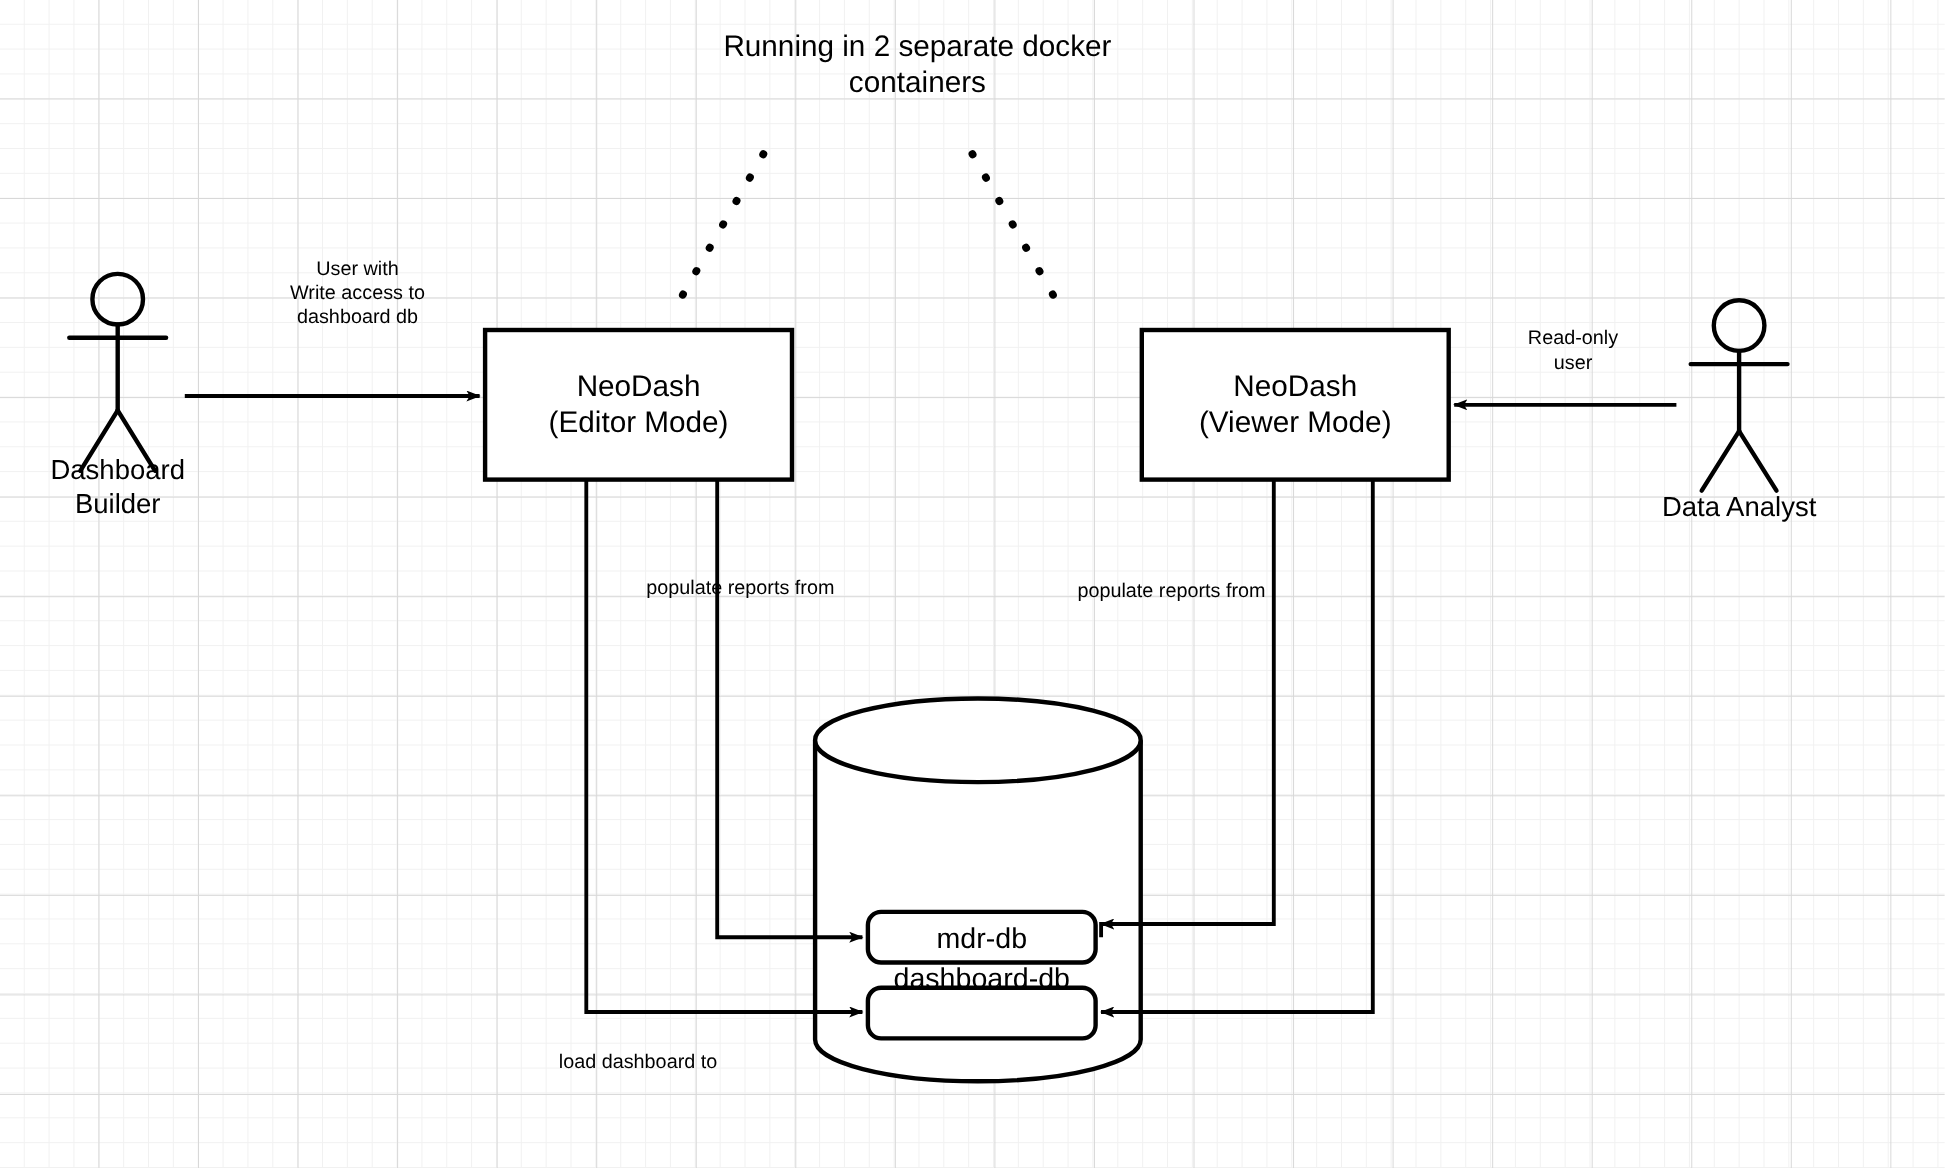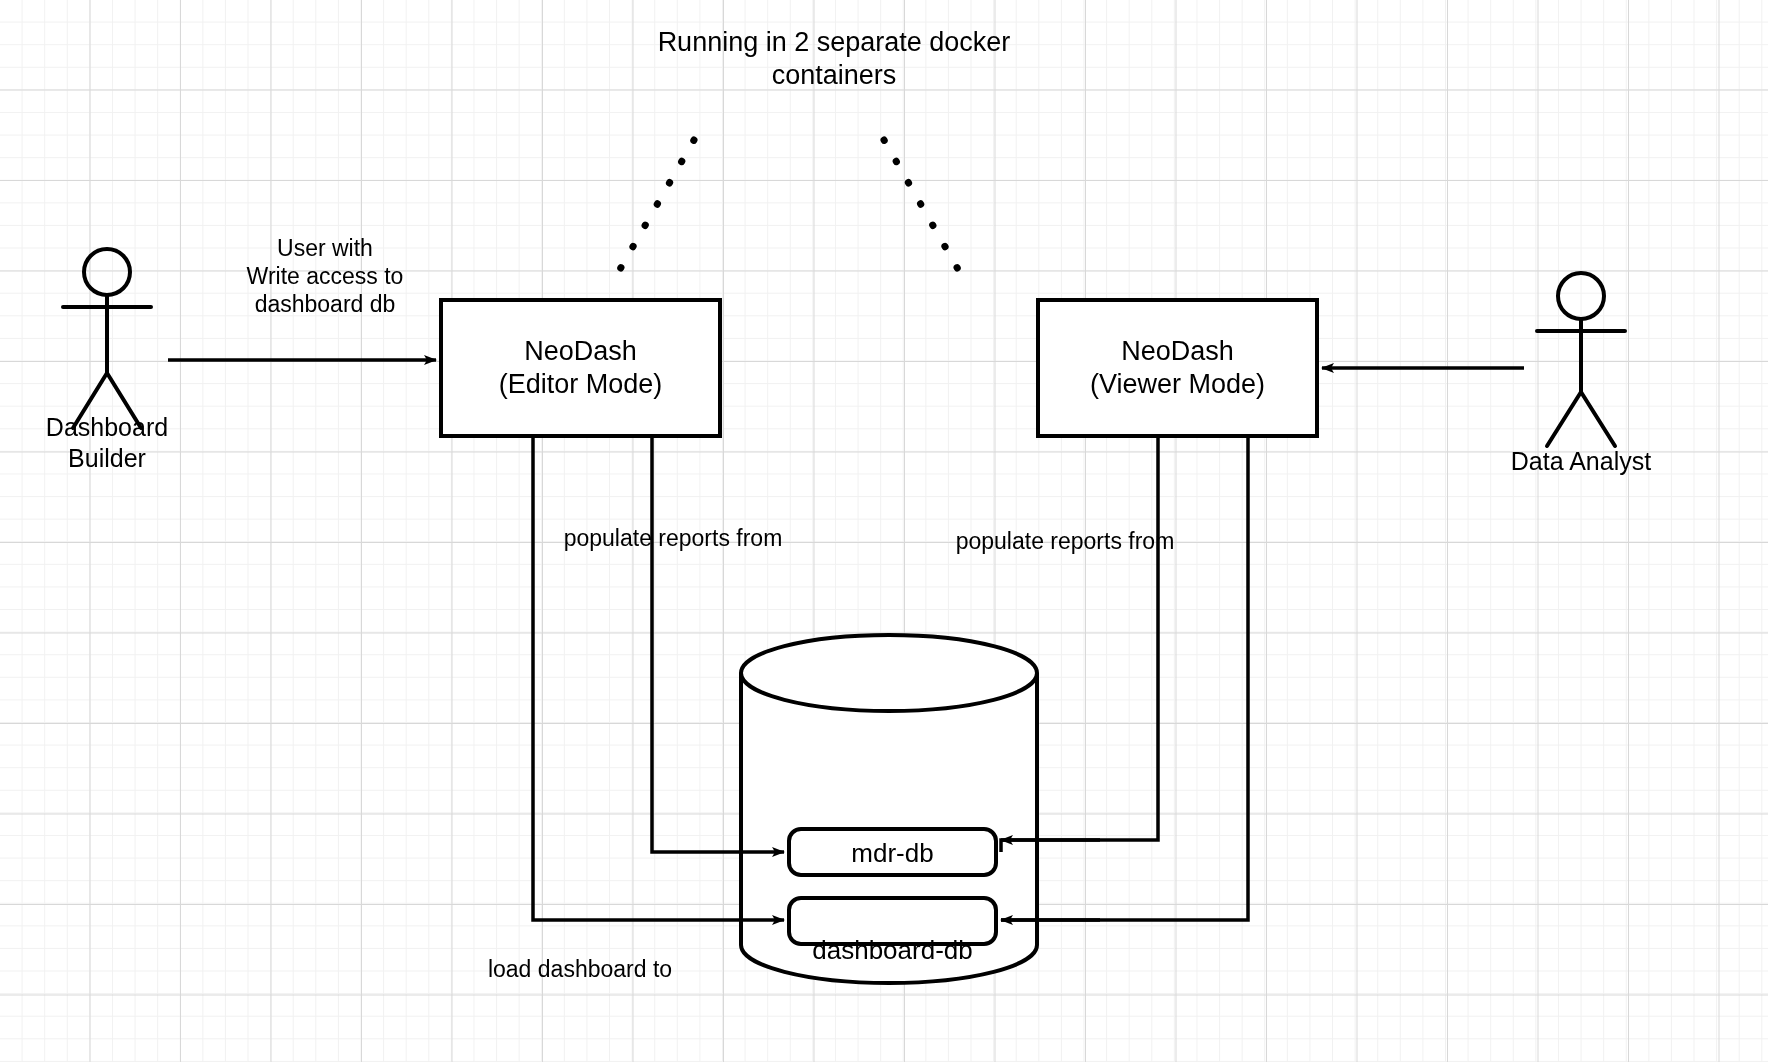--- a/index.html
+++ b/index.html
@@ -38,21 +38,21 @@
     position: absolute;
     font-family: "Liberation Sans", sans-serif;
     color: #000;
     text-align: center;
     line-height: 1.22;
     white-space: pre-line;
     pointer-events: none;
   }
   .t-title   { font-size: 27px; }
   .t-box     { font-size: 27px; }
-  .t-edge    { font-size: 23px; }
+  .t-edge    { font-size: 18px; }
   .t-actor   { font-size: 25px; }
   .t-db      { font-size: 26px; }
   .t-cyl     { font-size: 26px; }
 </style>
 </head>
 <body>
 
 <div id="stage">
 
   <svg id="svg-layer" viewBox="0 0 1768 1062" xmlns="http://www.w3.org/2000/svg">
@@ -111,37 +111,39 @@
     <line x1="1100" y1="920" x2="1001" y2="920" stroke="#000" stroke-width="3.5" marker-end="url(#arrowhead)"></line>
   </svg>
 
   <div class="lbl t-title" style="left:634px; top:26px; width:400px;">Running in 2 separate docker
 containers</div>
 
   <div class="lbl t-edge" style="left:195px; top:234px; width:260px;">User with
 Write access to
 dashboard db</div>
 
+  <div class="lbl t-edge" style="left:1320px; top:297px; width:220px;">Read-only
+user</div>
 
   <div class="lbl t-actor" style="left:7px; top:412px; width:200px;">Dashboard
 Builder</div>
 
   <div class="lbl t-actor" style="left:1466px; top:446px; width:230px;">Data Analyst</div>
 
   <div class="lbl t-box" style="left:441px; top:335px; width:279px;">NeoDash
 (Editor Mode)</div>
 
   <div class="lbl t-box" style="left:1038px; top:335px; width:279px;">NeoDash
 (Viewer Mode)</div>
 
   <div class="lbl t-edge" style="left:543px; top:524px; width:260px;">populate reports from</div>
 
   <div class="lbl t-edge" style="left:935px; top:527px; width:260px;">populate reports from</div>
 
 
   <div class="lbl t-db" style="left:789px; top:838px; width:207px;">mdr-db</div>
 
-  <div class="lbl t-db" style="left:789px; top:935px; width:207px;">dashboard-db</div>
+  <div class="lbl t-db" style="left:789px; top:874px; width:207px;">dashboard-db</div>
 
   <div class="lbl t-edge" style="left:440px; top:955px; width:280px;">load dashboard to</div>
 
 
 </div>
 
 </body></html>

